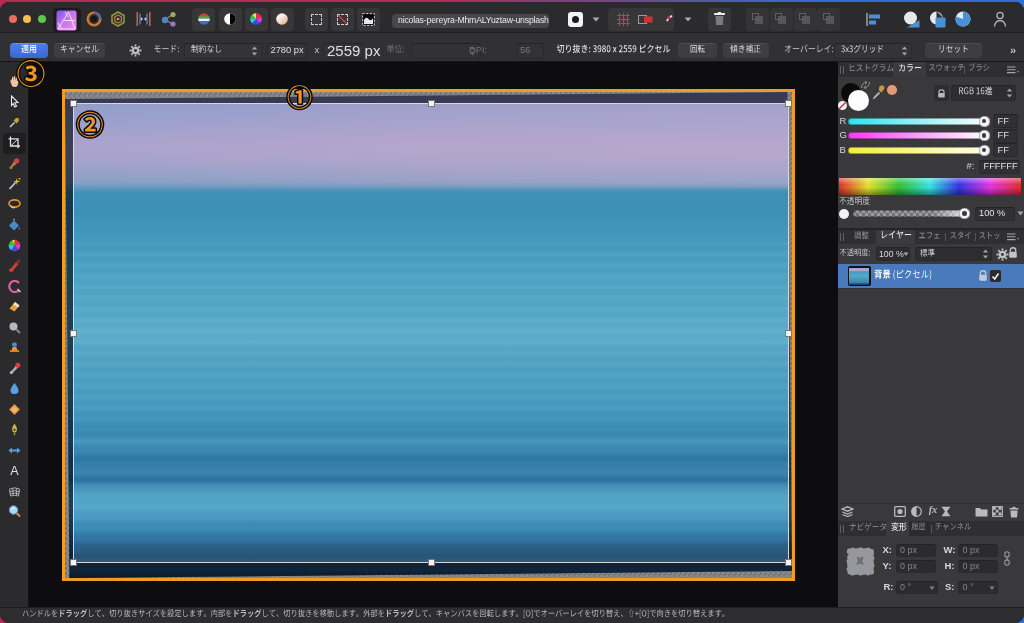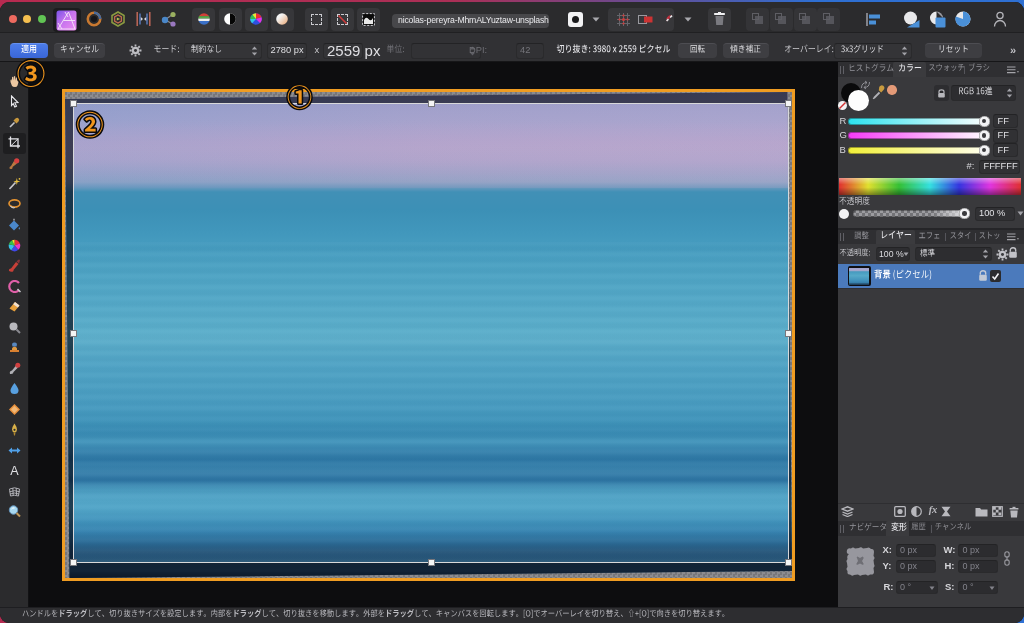--- a/index.html
+++ b/index.html
@@ -235,21 +235,21 @@
 <div style="position:absolute;left:327px;top:44.025px;font-size:15px;color:#dfdfe3;line-height:13.950000000000001px;white-space:pre">2559 px</div>
 <svg style="position:absolute;left:385.5px;top:43.7px" width="19" height="12" viewBox="0 0 18.6 12.3">
         <path d="M3.7 2.4H4.4V9.1H3.7ZM1.8 4.3V5.3H6.4V4.3ZM1.8 2.7V3.7H6.4V2.7ZM1.2 2.1H7V5.9H1.2ZM0.4 6.8H7.8V7.4H0.4ZM1.2 0.8 1.7 0.5Q2 0.8 2.2 1.2Q2.4 1.5 2.6 1.8L2 2.1Q1.9 1.9 1.7 1.5Q1.4 1.1 1.2 0.8ZM3.3 0.6 3.8 0.4Q4 0.7 4.2 1.1Q4.4 1.5 4.5 1.8L3.9 2.1Q3.8 1.8 3.7 1.4Q3.5 1 3.3 0.6ZM6.4 0.4 7 0.6Q6.8 1.1 6.5 1.6Q6.2 2 6 2.4L5.4 2.1Q5.6 1.9 5.8 1.6Q5.9 1.3 6.1 1Q6.2 0.7 6.4 0.4Z M13 0.5H13.6V2.7H13ZM10.9 2.2H15.8V2.9H10.9ZM11.5 3.7 12.1 3.6Q12.2 4.2 12.4 4.9Q12.5 5.6 12.6 6.3Q12.7 6.9 12.7 7.4L12.1 7.6Q12.1 7.1 12 6.4Q11.9 5.7 11.8 5Q11.7 4.3 11.5 3.7ZM14.5 3.5 15.2 3.6Q15.1 4.2 14.9 4.8Q14.8 5.4 14.6 6.1Q14.5 6.7 14.3 7.2Q14.1 7.8 14 8.3L13.5 8.1Q13.6 7.7 13.8 7.1Q13.9 6.5 14 5.9Q14.2 5.2 14.3 4.6Q14.4 4 14.5 3.5ZM10.7 8H16.1V8.7H10.7ZM10.4 0.4 11 0.6Q10.7 1.4 10.4 2.2Q10 3 9.6 3.7Q9.1 4.3 8.7 4.9Q8.6 4.8 8.6 4.6Q8.5 4.5 8.5 4.4Q8.4 4.2 8.3 4.2Q8.7 3.7 9.1 3.1Q9.5 2.5 9.9 1.8Q10.2 1.1 10.4 0.4ZM9.6 2.9 10.2 2.2 10.2 2.2V9.1H9.6Z M17.5 4.7Q17.3 4.7 17.1 4.5Q16.9 4.3 16.9 4Q16.9 3.7 17.1 3.5Q17.3 3.3 17.5 3.3Q17.7 3.3 17.9 3.5Q18 3.7 18 4Q18 4.3 17.9 4.5Q17.7 4.7 17.5 4.7ZM17.5 8.5Q17.3 8.5 17.1 8.3Q16.9 8.1 16.9 7.8Q16.9 7.5 17.1 7.3Q17.3 7.2 17.5 7.2Q17.7 7.2 17.9 7.3Q18 7.5 18 7.8Q18 8.1 17.9 8.3Q17.7 8.5 17.5 8.5Z" fill="#6f6f75"></path>
       </svg>
 <div class="inp" style="left:410.5px;top:43px;width:70px;height:15.5px;background:#323235"></div>
 <svg class="abs" style="left:469px;top:45.5px" width="7" height="10" viewBox="0 0 7 10">
         <path d="M0.8 3.5 L3.5 0.5 L6.2 3.5 Z M0.8 6.5 L3.5 9.5 L6.2 6.5 Z" fill="#5e5e64"></path>
       </svg>
 <div style="position:absolute;left:469px;top:43.525px;font-size:9.3px;color:#6f6f75;line-height:13.950000000000001px;white-space:pre">DPI:</div>
 <div class="inp" style="left:515.5px;top:43px;width:28px;height:15.5px;background:#323235"></div>
-<div style="position:absolute;left:520px;top:44.025px;font-size:9.3px;color:#75757b;line-height:13.950000000000001px;white-space:pre">42</div>
+<div style="position:absolute;left:520px;top:44.025px;font-size:9.3px;color:#75757b;line-height:13.950000000000001px;white-space:pre">56</div>
 <svg style="position:absolute;left:555.0px;top:43.7px" width="117" height="12" viewBox="0 0 116.7 12.3">
         <path d="M3.3 1.1H7.3V2H3.3ZM6.9 1.1H7.7Q7.7 1.1 7.7 1.2Q7.7 1.3 7.7 1.4Q7.7 1.5 7.7 1.6Q7.7 3.4 7.6 4.7Q7.6 5.9 7.5 6.7Q7.5 7.5 7.4 7.9Q7.3 8.4 7.2 8.6Q7.1 8.8 6.9 8.9Q6.7 9 6.5 9.1Q6.3 9.1 6 9.1Q5.7 9.1 5.4 9.1Q5.4 8.9 5.3 8.6Q5.2 8.3 5.1 8.1Q5.5 8.2 5.7 8.2Q6 8.2 6.2 8.2Q6.3 8.2 6.4 8.1Q6.4 8.1 6.5 8Q6.6 7.9 6.7 7.5Q6.7 7 6.8 6.3Q6.8 5.5 6.9 4.3Q6.9 3.1 6.9 1.3ZM0.2 3.3 3.7 2.5 3.8 3.3 0.3 4.2ZM1.2 0.6H1.9V6.1Q1.9 6.3 2 6.4Q2 6.5 2.2 6.5Q2.2 6.5 2.3 6.5Q2.3 6.5 2.4 6.5Q2.5 6.5 2.6 6.5Q2.7 6.5 2.7 6.5Q2.8 6.5 2.9 6.4Q2.9 6.3 3 6Q3 5.7 3 5.2Q3.1 5.3 3.3 5.4Q3.5 5.5 3.7 5.5Q3.6 6.2 3.5 6.6Q3.5 7 3.3 7.2Q3.1 7.3 2.8 7.3Q2.8 7.3 2.6 7.3Q2.5 7.3 2.4 7.3Q2.3 7.3 2.2 7.3Q2.1 7.3 2 7.3Q1.7 7.3 1.5 7.2Q1.3 7.1 1.2 6.8Q1.2 6.5 1.2 6.1ZM4.6 1.5H5.4Q5.4 2.5 5.3 3.4Q5.3 4.3 5.2 5.1Q5.1 6 4.8 6.7Q4.6 7.5 4.1 8.1Q3.7 8.7 3.1 9.2Q3 9 2.8 8.8Q2.7 8.6 2.5 8.5Q3.1 8.1 3.5 7.5Q3.9 7 4.1 6.3Q4.4 5.6 4.5 4.8Q4.6 4.1 4.6 3.2Q4.6 2.4 4.6 1.5Z M11 0.8Q11 1 10.9 1.3Q10.9 1.6 10.8 2Q10.8 2.3 10.7 2.6Q10.7 2.9 10.7 3.2Q10.8 2.8 11 2.5Q11.2 2.2 11.5 1.9Q11.8 1.6 12.1 1.4Q12.4 1.3 12.8 1.3Q13.4 1.3 13.8 1.7Q14.2 2.1 14.5 2.8Q14.7 3.6 14.7 4.6Q14.7 5.6 14.5 6.3Q14.2 7.1 13.8 7.6Q13.3 8.1 12.6 8.4Q12 8.7 11.2 8.9L10.7 8Q11.4 7.9 12 7.7Q12.5 7.5 13 7.1Q13.4 6.7 13.6 6.1Q13.9 5.5 13.9 4.6Q13.9 3.9 13.7 3.3Q13.6 2.7 13.3 2.4Q13 2.1 12.7 2.1Q12.3 2.1 11.9 2.4Q11.6 2.7 11.3 3.2Q11 3.6 10.9 4.1Q10.7 4.6 10.7 5.1Q10.7 5.3 10.7 5.6Q10.7 5.8 10.7 6.2L9.9 6.3Q9.9 6 9.9 5.6Q9.8 5.2 9.8 4.7Q9.8 4.4 9.8 4Q9.9 3.6 9.9 3.2Q9.9 2.8 10 2.4Q10 2 10.1 1.7Q10.1 1.4 10.1 1.2Q10.1 1 10.1 0.8Z M19.4 1.9H24.2V2.7H19.4ZM20.7 3.9H23.1V4.7H20.6ZM22.9 3.9H23.1L23.2 3.8L23.7 4Q23.5 5.4 23.1 6.4Q22.6 7.4 22 8.1Q21.4 8.7 20.6 9.2Q20.6 9 20.4 8.8Q20.3 8.6 20.2 8.4Q20.9 8.1 21.4 7.5Q22 6.9 22.4 6Q22.8 5.2 22.9 4ZM21 4.6Q21.3 5.5 21.7 6.2Q22.2 7 22.8 7.6Q23.5 8.1 24.3 8.4Q24.2 8.5 24.1 8.6Q24 8.8 23.9 8.9Q23.9 9.1 23.8 9.2Q22.9 8.8 22.3 8.2Q21.6 7.6 21.2 6.7Q20.7 5.8 20.4 4.7ZM16.6 5.3Q16.9 5.2 17.4 5.1Q17.9 4.9 18.4 4.8Q18.9 4.6 19.4 4.4L19.5 5.2Q18.8 5.5 18.1 5.8Q17.4 6 16.8 6.3ZM16.7 2.2H19.3V3H16.7ZM17.7 0.3H18.5V8.1Q18.5 8.5 18.4 8.7Q18.4 8.9 18.2 9Q18 9.1 17.7 9.1Q17.4 9.1 17 9.1Q17 9 16.9 8.7Q16.9 8.5 16.8 8.3Q17.1 8.3 17.3 8.3Q17.5 8.3 17.6 8.3Q17.7 8.3 17.7 8.3Q17.7 8.2 17.7 8.1ZM20.5 0.3H21.2Q21.2 1.3 21.2 2.3Q21.2 3.3 21.1 4.3Q21 5.2 20.8 6.1Q20.5 7 20.2 7.8Q19.8 8.5 19.2 9.1Q19.1 9 18.9 8.8Q18.8 8.6 18.6 8.5Q19.2 8 19.5 7.3Q19.9 6.6 20.1 5.7Q20.3 4.9 20.4 4Q20.4 3.1 20.5 2.2Q20.5 1.3 20.5 0.3Z M25.9 1.7Q26.8 1.8 27.6 1.9Q28.3 1.9 29 1.8Q29.5 1.8 30 1.6Q30.5 1.5 31 1.4L31.1 2.2Q30.7 2.4 30.2 2.5Q29.6 2.6 29.1 2.6Q28.5 2.7 27.7 2.7Q26.9 2.7 26 2.6ZM25.8 3.7Q26.5 3.8 27.2 3.8Q27.8 3.8 28.4 3.8Q29 3.8 29.5 3.7Q30.1 3.6 30.6 3.5Q31.1 3.4 31.4 3.3L31.6 4.1Q31.2 4.3 30.8 4.4Q30.3 4.5 29.8 4.5Q29.3 4.6 28.6 4.6Q28 4.7 27.3 4.6Q26.5 4.6 25.8 4.6ZM28.5 1.8Q28.5 1.5 28.4 1.3Q28.3 1.1 28.3 0.8L29.1 0.7Q29.2 1.1 29.3 1.6Q29.4 2 29.5 2.4Q29.6 2.8 29.7 3.1Q29.8 3.5 29.9 3.9Q30.1 4.3 30.3 4.7Q30.5 5.2 30.7 5.5Q30.7 5.6 30.8 5.7Q30.9 5.8 31 5.9L30.6 6.7Q30.4 6.6 30 6.5Q29.7 6.5 29.4 6.4Q29 6.4 28.7 6.4L28.8 5.6Q29.1 5.7 29.4 5.7Q29.8 5.7 29.9 5.8Q29.6 5.1 29.4 4.5Q29.1 3.9 28.9 3.3Q28.9 3 28.8 2.7Q28.7 2.5 28.6 2.2Q28.6 2 28.5 1.8ZM27.1 5.8Q27 6 26.9 6.3Q26.8 6.5 26.8 6.9Q26.8 7.4 27.2 7.7Q27.7 8 28.6 8Q29.1 8 29.6 7.9Q30.1 7.9 30.5 7.8L30.5 8.7Q30.1 8.8 29.6 8.8Q29.1 8.9 28.6 8.9Q27.8 8.9 27.2 8.7Q26.6 8.5 26.3 8.1Q26 7.7 26 7Q26 6.6 26.1 6.3Q26.2 5.9 26.3 5.6Z M33.9 4.8Q33.6 4.8 33.5 4.5Q33.3 4.3 33.3 4Q33.3 3.6 33.5 3.4Q33.6 3.2 33.9 3.2Q34.2 3.2 34.3 3.4Q34.5 3.6 34.5 4Q34.5 4.3 34.3 4.5Q34.2 4.8 33.9 4.8ZM33.9 8.5Q33.6 8.5 33.5 8.3Q33.3 8 33.3 7.7Q33.3 7.4 33.5 7.2Q33.6 6.9 33.9 6.9Q34.2 6.9 34.3 7.2Q34.5 7.4 34.5 7.7Q34.5 8 34.3 8.3Q34.2 8.5 33.9 8.5Z M39.1 8.5Q38.7 8.5 38.3 8.4Q37.9 8.2 37.7 8Q37.4 7.8 37.2 7.5L37.6 6.8Q37.9 7.1 38.3 7.4Q38.6 7.6 39.1 7.6Q39.4 7.6 39.7 7.4Q39.9 7.3 40.1 7Q40.2 6.8 40.2 6.4Q40.2 6 40 5.8Q39.9 5.5 39.5 5.3Q39.1 5.2 38.4 5.2V4.3Q39 4.3 39.4 4.2Q39.7 4 39.8 3.7Q40 3.5 40 3.1Q40 2.7 39.8 2.4Q39.5 2.1 39.1 2.1Q38.7 2.1 38.4 2.3Q38.1 2.5 37.9 2.8L37.4 2.1Q37.7 1.7 38.2 1.5Q38.6 1.2 39.1 1.2Q39.7 1.2 40.1 1.4Q40.5 1.7 40.7 2.1Q41 2.5 41 3Q41 3.6 40.7 4.1Q40.4 4.5 39.9 4.7V4.7Q40.3 4.8 40.5 5.1Q40.8 5.3 41 5.7Q41.2 6 41.2 6.5Q41.2 7.1 40.9 7.6Q40.6 8 40.1 8.2Q39.7 8.5 39.1 8.5Z M43.6 8.5Q43.1 8.5 42.7 8.3Q42.3 8.1 42.1 7.7L42.6 7.1Q42.8 7.3 43 7.4Q43.3 7.6 43.6 7.6Q43.8 7.6 44.1 7.4Q44.4 7.3 44.5 6.9Q44.7 6.6 44.9 6Q45 5.5 45 4.6Q45 3.7 44.8 3.2Q44.7 2.6 44.4 2.3Q44.1 2.1 43.8 2.1Q43.5 2.1 43.3 2.3Q43.1 2.4 43 2.8Q42.8 3.1 42.8 3.5Q42.8 4 42.9 4.3Q43.1 4.6 43.3 4.8Q43.5 4.9 43.8 4.9Q44.1 4.9 44.4 4.7Q44.7 4.5 45 4L45 4.9Q44.8 5.1 44.6 5.3Q44.4 5.5 44.1 5.6Q43.9 5.7 43.6 5.7Q43.1 5.7 42.8 5.5Q42.4 5.2 42.2 4.8Q42 4.3 42 3.5Q42 2.8 42.2 2.3Q42.4 1.8 42.9 1.5Q43.3 1.2 43.8 1.2Q44.2 1.2 44.6 1.4Q44.9 1.6 45.2 2.1Q45.5 2.5 45.7 3.1Q45.8 3.8 45.8 4.6Q45.8 5.7 45.7 6.4Q45.5 7.1 45.2 7.6Q44.8 8 44.4 8.3Q44 8.5 43.6 8.5Z M48.6 8.5Q48 8.5 47.6 8.2Q47.2 8 46.9 7.6Q46.6 7.2 46.6 6.6Q46.6 6.2 46.8 5.8Q46.9 5.4 47.2 5.2Q47.4 4.9 47.7 4.7V4.7Q47.4 4.4 47.1 4Q46.9 3.6 46.9 3.1Q46.9 2.5 47.1 2.1Q47.4 1.7 47.7 1.5Q48.1 1.3 48.6 1.3Q49.2 1.3 49.5 1.5Q49.9 1.7 50.1 2.1Q50.3 2.6 50.3 3.1Q50.3 3.5 50.2 3.8Q50.1 4.1 49.9 4.3Q49.7 4.6 49.5 4.8V4.8Q49.8 5 50 5.2Q50.3 5.5 50.4 5.8Q50.6 6.2 50.6 6.7Q50.6 7.2 50.3 7.6Q50.1 8 49.6 8.2Q49.2 8.5 48.6 8.5ZM49 4.5Q49.3 4.2 49.4 3.9Q49.5 3.5 49.5 3.2Q49.5 2.8 49.4 2.6Q49.3 2.3 49.1 2.2Q48.9 2 48.6 2Q48.2 2 48 2.3Q47.8 2.6 47.8 3.1Q47.8 3.4 47.9 3.7Q48.1 4 48.4 4.1Q48.7 4.3 49 4.5ZM48.6 7.7Q48.9 7.7 49.2 7.6Q49.4 7.4 49.5 7.2Q49.7 6.9 49.7 6.6Q49.7 6.3 49.5 6.1Q49.4 5.8 49.2 5.7Q49 5.5 48.8 5.3Q48.5 5.2 48.2 5.1Q47.9 5.3 47.7 5.7Q47.5 6.1 47.5 6.5Q47.5 6.9 47.6 7.1Q47.8 7.4 48 7.5Q48.3 7.7 48.6 7.7Z M53.3 8.5Q52.7 8.5 52.2 8.1Q51.8 7.7 51.6 6.9Q51.3 6 51.3 4.8Q51.3 3.6 51.6 2.8Q51.8 2 52.2 1.6Q52.7 1.2 53.3 1.2Q53.8 1.2 54.3 1.6Q54.7 2 55 2.8Q55.2 3.6 55.2 4.8Q55.2 6 55 6.9Q54.7 7.7 54.3 8.1Q53.8 8.5 53.3 8.5ZM53.3 7.6Q53.6 7.6 53.8 7.3Q54 7.1 54.2 6.5Q54.3 5.8 54.3 4.8Q54.3 3.8 54.2 3.2Q54 2.6 53.8 2.4Q53.6 2.1 53.3 2.1Q53 2.1 52.7 2.4Q52.5 2.6 52.3 3.2Q52.2 3.8 52.2 4.8Q52.2 5.8 52.3 6.5Q52.5 7.1 52.7 7.3Q53 7.6 53.3 7.6Z M57.5 8.4 59 5.6 57.6 3.1H58.7L59.2 4.2Q59.3 4.4 59.4 4.6Q59.5 4.8 59.6 5.1H59.7Q59.7 4.8 59.8 4.6Q59.9 4.4 60 4.2L60.5 3.1H61.5L60.1 5.8L61.6 8.4H60.6L60 7.3Q59.9 7 59.8 6.8Q59.6 6.5 59.5 6.3H59.5Q59.4 6.5 59.3 6.8Q59.2 7 59.1 7.3L58.5 8.4Z M63.9 8.4V7.7Q64.8 6.8 65.4 6Q66 5.3 66.3 4.6Q66.6 4 66.6 3.4Q66.6 3 66.5 2.7Q66.4 2.4 66.1 2.3Q65.9 2.1 65.6 2.1Q65.2 2.1 64.9 2.3Q64.6 2.6 64.4 2.9L63.9 2.3Q64.3 1.8 64.7 1.5Q65.1 1.2 65.7 1.2Q66.3 1.2 66.7 1.5Q67.1 1.8 67.3 2.2Q67.5 2.7 67.5 3.3Q67.5 4 67.2 4.7Q66.9 5.4 66.4 6.1Q65.9 6.8 65.3 7.5Q65.5 7.5 65.8 7.4Q66.1 7.4 66.3 7.4H67.8V8.4Z M70.4 8.5Q69.9 8.5 69.6 8.4Q69.2 8.2 68.9 8Q68.6 7.8 68.4 7.5L68.9 6.8Q69.1 7 69.3 7.2Q69.5 7.4 69.7 7.5Q70 7.6 70.3 7.6Q70.6 7.6 70.9 7.4Q71.2 7.2 71.3 6.9Q71.5 6.6 71.5 6.1Q71.5 5.4 71.2 5Q70.8 4.6 70.3 4.6Q70 4.6 69.8 4.7Q69.6 4.8 69.4 5L68.9 4.7L69.1 1.4H72.1V2.3H69.9L69.8 4.1Q70 4 70.2 3.9Q70.4 3.8 70.6 3.8Q71.1 3.8 71.5 4.1Q71.9 4.3 72.2 4.8Q72.4 5.3 72.4 6.1Q72.4 6.8 72.1 7.4Q71.9 7.9 71.4 8.2Q70.9 8.5 70.4 8.5Z M75.1 8.5Q74.6 8.5 74.2 8.4Q73.9 8.2 73.6 8Q73.3 7.8 73.1 7.5L73.5 6.8Q73.7 7 73.9 7.2Q74.1 7.4 74.4 7.5Q74.6 7.6 74.9 7.6Q75.3 7.6 75.6 7.4Q75.8 7.2 76 6.9Q76.1 6.6 76.1 6.1Q76.1 5.4 75.8 5Q75.5 4.6 75 4.6Q74.7 4.6 74.5 4.7Q74.3 4.8 74 5L73.6 4.7L73.7 1.4H76.8V2.3H74.6L74.4 4.1Q74.6 4 74.8 3.9Q75 3.8 75.3 3.8Q75.8 3.8 76.2 4.1Q76.6 4.3 76.8 4.8Q77.1 5.3 77.1 6.1Q77.1 6.8 76.8 7.4Q76.5 7.9 76 8.2Q75.6 8.5 75.1 8.5Z M79.5 8.5Q79 8.5 78.6 8.3Q78.2 8.1 78 7.7L78.5 7.1Q78.7 7.3 78.9 7.4Q79.2 7.6 79.5 7.6Q79.8 7.6 80 7.4Q80.3 7.3 80.5 6.9Q80.7 6.6 80.8 6Q80.9 5.5 80.9 4.6Q80.9 3.7 80.7 3.2Q80.6 2.6 80.3 2.3Q80 2.1 79.7 2.1Q79.4 2.1 79.2 2.3Q79 2.4 78.9 2.8Q78.7 3.1 78.7 3.5Q78.7 4 78.9 4.3Q79 4.6 79.2 4.8Q79.4 4.9 79.7 4.9Q80 4.9 80.3 4.7Q80.6 4.5 80.9 4L80.9 4.9Q80.8 5.1 80.5 5.3Q80.3 5.5 80 5.6Q79.8 5.7 79.6 5.7Q79.1 5.7 78.7 5.5Q78.3 5.2 78.1 4.8Q77.9 4.3 77.9 3.5Q77.9 2.8 78.1 2.3Q78.4 1.8 78.8 1.5Q79.2 1.2 79.7 1.2Q80.1 1.2 80.5 1.4Q80.9 1.6 81.1 2.1Q81.4 2.5 81.6 3.1Q81.8 3.8 81.8 4.6Q81.8 5.7 81.6 6.4Q81.4 7.1 81.1 7.6Q80.7 8 80.3 8.3Q79.9 8.5 79.5 8.5Z M90.3 1.7Q90.3 1.9 90.4 2.1Q90.6 2.3 90.8 2.3Q91 2.3 91.1 2.1Q91.3 1.9 91.3 1.7Q91.3 1.4 91.1 1.3Q91 1.1 90.8 1.1Q90.6 1.1 90.4 1.3Q90.3 1.4 90.3 1.7ZM89.8 1.7Q89.8 1.4 90 1.1Q90.1 0.9 90.3 0.7Q90.5 0.6 90.8 0.6Q91 0.6 91.3 0.7Q91.5 0.9 91.6 1.1Q91.7 1.4 91.7 1.7Q91.7 2 91.6 2.2Q91.5 2.5 91.3 2.6Q91 2.8 90.8 2.8Q90.5 2.8 90.3 2.6Q90.1 2.5 90 2.2Q89.8 2 89.8 1.7ZM86.4 1.2Q86.4 1.4 86.4 1.6Q86.3 1.8 86.3 2Q86.3 2.2 86.3 2.5Q86.3 2.9 86.3 3.4Q86.3 3.9 86.3 4.4Q86.3 5 86.3 5.5Q86.3 6 86.3 6.4Q86.3 6.8 86.3 6.9Q86.3 7.3 86.5 7.4Q86.6 7.5 86.9 7.6Q87.1 7.6 87.4 7.7Q87.6 7.7 87.9 7.7Q88.2 7.7 88.6 7.7Q89 7.6 89.4 7.6Q89.8 7.6 90.1 7.5Q90.5 7.4 90.7 7.4V8.5Q90.4 8.5 89.9 8.6Q89.4 8.6 88.9 8.6Q88.3 8.6 87.9 8.6Q87.5 8.6 87.1 8.6Q86.8 8.6 86.5 8.6Q86 8.4 85.8 8.1Q85.5 7.8 85.5 7.2Q85.5 7 85.5 6.5Q85.5 6.1 85.5 5.6Q85.5 5 85.5 4.5Q85.5 3.9 85.5 3.4Q85.5 2.9 85.5 2.5Q85.5 2.2 85.5 2Q85.5 1.9 85.5 1.8Q85.5 1.6 85.5 1.4Q85.5 1.3 85.4 1.2ZM86 4.1Q86.3 4 86.8 3.9Q87.2 3.8 87.7 3.6Q88.1 3.4 88.6 3.3Q89 3.1 89.3 2.9Q89.5 2.8 89.7 2.7Q89.9 2.6 90.1 2.4L90.5 3.4Q90.3 3.5 90 3.6Q89.8 3.7 89.6 3.8Q89.3 4 88.8 4.2Q88.3 4.3 87.8 4.5Q87.3 4.7 86.8 4.8Q86.4 5 86 5.1Z M99.4 2.4Q99.4 2.5 99.3 2.7Q99.2 2.9 99.2 3Q99.1 3.5 98.9 4Q98.7 4.6 98.4 5.1Q98.1 5.7 97.7 6.2Q97.2 7 96.4 7.7Q95.6 8.4 94.5 8.9L93.7 8.1Q94.5 7.8 95.1 7.4Q95.7 7.1 96.2 6.6Q96.6 6.2 97 5.7Q97.3 5.3 97.6 4.8Q97.8 4.3 98 3.8Q98.2 3.3 98.2 2.9H95.3L95.6 2.1Q95.7 2.1 96 2.1Q96.3 2.1 96.6 2.1Q96.9 2.1 97.2 2.1Q97.6 2.1 97.8 2.1Q98.1 2.1 98.1 2.1Q98.3 2.1 98.5 2Q98.6 2 98.7 2ZM96.7 1Q96.6 1.2 96.5 1.4Q96.4 1.7 96.3 1.8Q96 2.4 95.6 3Q95.3 3.6 94.7 4.2Q94.2 4.7 93.6 5.2L92.9 4.6Q93.4 4.2 93.8 3.8Q94.3 3.4 94.6 3Q94.9 2.6 95.1 2.2Q95.3 1.8 95.5 1.5Q95.5 1.3 95.6 1.1Q95.7 0.8 95.8 0.6Z M102.8 7.1Q102.8 6.9 102.8 6.5Q102.8 6.1 102.8 5.6Q102.8 5.1 102.8 4.6Q102.8 4.1 102.8 3.6Q102.8 3 102.8 2.6Q102.8 2.2 102.8 1.9Q102.8 1.8 102.8 1.6Q102.8 1.4 102.8 1.3Q102.7 1.1 102.7 0.9H103.7Q103.7 1.2 103.6 1.4Q103.6 1.7 103.6 1.9Q103.6 2.2 103.6 2.6Q103.6 3 103.6 3.4Q103.6 3.9 103.6 4.4Q103.6 4.9 103.6 5.4Q103.6 5.8 103.6 6.2Q103.6 6.6 103.6 6.9Q103.6 7.2 103.7 7.4Q103.8 7.5 104 7.6Q104.3 7.7 104.7 7.7Q105.2 7.7 105.6 7.7Q106.1 7.6 106.5 7.6Q106.9 7.5 107.3 7.4L107.3 8.4Q106.9 8.5 106.5 8.5Q106.1 8.6 105.6 8.6Q105.2 8.6 104.7 8.6Q104.1 8.6 103.7 8.5Q103.3 8.4 103.1 8.3Q102.9 8.1 102.8 7.8Q102.8 7.5 102.8 7.1ZM107.7 2.9Q107.6 3 107.6 3.1Q107.5 3.2 107.5 3.3Q107.3 3.6 107.1 4Q106.9 4.4 106.7 4.7Q106.5 5.1 106.3 5.5Q106 5.8 105.8 6.1L105.1 5.6Q105.4 5.3 105.6 4.9Q105.9 4.5 106.1 4.2Q106.3 3.8 106.5 3.5Q106.4 3.5 106.1 3.6Q105.8 3.7 105.4 3.8Q105 3.9 104.5 4Q104 4.1 103.4 4.2Q102.9 4.3 102.4 4.5Q101.9 4.6 101.6 4.7Q101.2 4.8 101 4.8L100.8 3.8Q101 3.8 101.4 3.7Q101.8 3.6 102.3 3.5Q102.8 3.4 103.3 3.3Q103.8 3.2 104.4 3.1Q104.9 3 105.3 2.8Q105.8 2.7 106.1 2.7Q106.4 2.6 106.6 2.5Q106.7 2.5 106.9 2.5Q107 2.4 107.1 2.4Z M112.7 8.2Q112.8 8 112.8 7.9Q112.8 7.7 112.8 7.5Q112.8 7.5 112.8 7.1Q112.8 6.8 112.8 6.4Q112.8 5.9 112.8 5.4Q112.8 4.8 112.8 4.3Q112.8 3.7 112.8 3.3Q112.8 2.8 112.8 2.4Q112.8 2.1 112.8 1.9Q112.8 1.6 112.8 1.4Q112.7 1.2 112.7 1.2H113.7Q113.7 1.2 113.7 1.4Q113.7 1.6 113.7 1.9Q113.7 2.1 113.7 2.4Q113.7 2.7 113.7 3.2Q113.7 3.6 113.7 4.1Q113.7 4.7 113.7 5.2Q113.7 5.7 113.7 6.1Q113.7 6.5 113.7 6.8Q113.7 7.1 113.7 7.2Q114 7 114.4 6.7Q114.8 6.4 115.2 5.9Q115.6 5.5 115.9 5L116.4 5.8Q116 6.4 115.6 6.8Q115.1 7.3 114.6 7.8Q114.1 8.2 113.6 8.4Q113.5 8.5 113.4 8.6Q113.3 8.6 113.3 8.7ZM109 8.1Q109.5 7.6 109.9 7Q110.2 6.4 110.4 5.8Q110.5 5.4 110.5 5Q110.6 4.5 110.6 4Q110.6 3.4 110.6 2.9Q110.6 2.4 110.6 2Q110.6 1.7 110.6 1.5Q110.6 1.4 110.6 1.2H111.5Q111.5 1.2 111.5 1.4Q111.5 1.5 111.5 1.6Q111.5 1.8 111.5 2Q111.5 2.4 111.5 2.9Q111.4 3.5 111.4 4Q111.4 4.6 111.3 5.1Q111.3 5.7 111.2 6Q111 6.8 110.7 7.5Q110.3 8.2 109.8 8.7Z" fill="#e6e6ea"></path>
       </svg>
 <div class="btn" style="left:678px;top:43px;width:39px;height:15px"></div>
 <svg style="position:absolute;left:689.8px;top:44.0px" width="15" height="12" viewBox="0 0 15.5 11.7">
         <path d="M2.9 3.4V5.5H4.8V3.4ZM2.3 2.8H5.4V6.1H2.3ZM0.6 0.7H7.1V8.6H6.5V1.4H1.2V8.6H0.6ZM1 7.5H6.8V8.1H1Z M11.9 1.1H14.9V1.7H11.9ZM11.5 3.7H15.2V4.3H11.5ZM12.6 4 13.3 4.1Q13.2 4.6 13.1 5.1Q13 5.6 12.9 6.1Q12.8 6.7 12.7 7.1Q12.5 7.6 12.4 7.9L11.9 7.8Q12 7.4 12.1 7Q12.2 6.5 12.3 6Q12.4 5.4 12.5 4.9Q12.6 4.4 12.6 4ZM11.3 7.7Q11.7 7.7 12.3 7.6Q12.9 7.6 13.5 7.5Q14.1 7.5 14.8 7.4L14.8 8Q14.2 8.1 13.6 8.1Q13 8.2 12.4 8.3Q11.9 8.3 11.4 8.4ZM13.7 5.8 14.2 5.6Q14.5 6 14.7 6.5Q14.9 7 15 7.5Q15.1 8 15.2 8.4L14.7 8.6Q14.6 8.2 14.5 7.7Q14.3 7.3 14.1 6.7Q14 6.2 13.7 5.8ZM8.2 1.3H11.5V1.9H8.2ZM8 6.5H11.6V7.1H8ZM9.6 0.4H10.1V2.8H9.6ZM9.6 2.8H10.1V5.5H10.1V8.6H9.6V5.5H9.6ZM8.8 4.4V5.2H10.9V4.4ZM8.8 3.1V3.9H10.9V3.1ZM8.3 2.6H11.4V5.7H8.3Z" fill="#e3e3e6"></path>
       </svg>
 <div class="btn" style="left:722.5px;top:43px;width:46px;height:15px"></div>
 <svg style="position:absolute;left:730.0px;top:44.0px" width="31" height="12" viewBox="0 0 31.0 11.7">
         <path d="M3.6 2.5 4 2.9Q3.7 3.3 3.4 3.7Q3 4 2.7 4.3L2.4 3.9Q2.6 3.8 2.8 3.5Q3 3.3 3.3 3Q3.5 2.7 3.6 2.5ZM2.3 1.3H2.8V6.3Q2.8 6.5 2.8 6.6Q2.8 6.6 3 6.6Q3 6.6 3.1 6.6Q3.2 6.6 3.2 6.6Q3.3 6.6 3.4 6.6Q3.4 6.6 3.5 6.5Q3.5 6.4 3.5 6.2Q3.5 5.9 3.6 5.3Q3.6 5.4 3.8 5.5Q3.9 5.6 4 5.6Q4 6.2 3.9 6.6Q3.9 6.9 3.8 7.1Q3.6 7.2 3.4 7.2Q3.4 7.2 3.3 7.2Q3.1 7.2 3 7.2Q2.9 7.2 2.9 7.2Q2.6 7.2 2.5 7.1Q2.4 7.1 2.3 6.9Q2.3 6.7 2.3 6.3ZM1.7 0.4 2.2 0.6Q2 1.4 1.7 2.1Q1.4 2.9 1.1 3.6Q0.8 4.2 0.4 4.8Q0.4 4.7 0.3 4.5Q0.3 4.4 0.2 4.3Q0.2 4.2 0.1 4.1Q0.4 3.6 0.7 3Q1 2.4 1.3 1.8Q1.5 1.1 1.7 0.4ZM1.1 2.6 1.7 2 1.7 2V8.7H1.1ZM3.7 0.8H7.4V1.4H3.7ZM4.6 4.1V5H6.6V4.1ZM4.6 5.5V6.4H6.6V5.5ZM4.6 2.7V3.5H6.6V2.7ZM4.1 2.1H7.2V6.9H4.1ZM5.4 1.1 6 1.2Q5.9 1.5 5.7 1.9Q5.6 2.3 5.5 2.6L5 2.4Q5.1 2.2 5.2 1.8Q5.3 1.4 5.4 1.1ZM4.7 7.1 5.3 7.4Q5.1 7.7 4.8 7.9Q4.5 8.1 4.2 8.3Q3.9 8.5 3.6 8.7Q3.5 8.6 3.4 8.4Q3.3 8.3 3.2 8.2Q3.5 8.1 3.8 7.9Q4.1 7.7 4.3 7.5Q4.6 7.3 4.7 7.1ZM5.9 7.5 6.3 7.1Q6.5 7.3 6.8 7.5Q7 7.7 7.2 7.9Q7.4 8.1 7.6 8.3L7.1 8.7Q7 8.5 6.8 8.3Q6.6 8.1 6.3 7.9Q6.1 7.6 5.9 7.5Z M9.1 1.8Q9.9 1.9 10.7 1.9Q11.4 1.9 12 1.8Q12.5 1.8 13 1.7Q13.4 1.6 13.8 1.4L13.9 2.1Q13.5 2.2 13.1 2.3Q12.6 2.4 12.1 2.4Q11.6 2.5 10.8 2.5Q10 2.5 9.2 2.4ZM9 3.6Q9.6 3.7 10.3 3.7Q10.9 3.7 11.5 3.7Q12.1 3.7 12.5 3.6Q13.1 3.5 13.5 3.4Q14 3.3 14.3 3.2L14.4 3.9Q14.1 4 13.6 4.1Q13.2 4.2 12.7 4.2Q12.3 4.3 11.6 4.3Q11 4.4 10.4 4.3Q9.7 4.3 9 4.3ZM11.6 1.6Q11.6 1.4 11.5 1.2Q11.5 1 11.4 0.8L12.1 0.7Q12.1 1.1 12.2 1.5Q12.3 1.9 12.4 2.3Q12.5 2.7 12.6 3Q12.7 3.4 12.8 3.8Q13 4.2 13.2 4.6Q13.3 5 13.5 5.3Q13.6 5.4 13.7 5.5Q13.7 5.6 13.8 5.7L13.5 6.2Q13.3 6.2 13 6.1Q12.7 6.1 12.4 6Q12.1 6 11.8 6L11.9 5.4Q12.2 5.4 12.5 5.5Q12.8 5.5 13 5.6Q12.7 5 12.5 4.3Q12.2 3.7 12 3.2Q11.9 2.9 11.9 2.6Q11.8 2.3 11.7 2.1Q11.7 1.9 11.6 1.6ZM10.1 5.5Q10 5.8 9.9 6Q9.8 6.3 9.8 6.6Q9.8 7.1 10.2 7.4Q10.7 7.7 11.6 7.7Q12.1 7.7 12.5 7.6Q13 7.6 13.4 7.5L13.4 8.2Q13 8.3 12.5 8.3Q12.1 8.4 11.6 8.4Q10.8 8.4 10.3 8.2Q9.8 8 9.5 7.6Q9.2 7.3 9.2 6.7Q9.2 6.3 9.3 6Q9.4 5.7 9.5 5.4Z M22.2 3.1H22.7V7.9Q22.7 8.2 22.7 8.3Q22.6 8.5 22.5 8.5Q22.3 8.6 22.1 8.6Q21.9 8.7 21.6 8.7Q21.6 8.5 21.6 8.4Q21.5 8.2 21.4 8.1Q21.7 8.1 21.8 8.1Q22 8.1 22.1 8.1Q22.1 8.1 22.1 8Q22.2 8 22.2 7.9ZM21.3 0.8 21.6 0.4Q21.9 0.6 22.3 0.8Q22.6 1 22.8 1.2L22.4 1.7Q22.3 1.5 21.9 1.2Q21.6 1 21.3 0.8ZM18.8 3.1H22.3V3.7H19.3V8.6H18.8ZM19.1 4.7H22.4V5.2H19.1ZM19.1 6.2H22.3V6.8H19.1ZM18.5 1.7H22.9V2.3H18.5ZM20.5 0.4H21V8.6H20.5ZM16.9 4.8 17.4 4V8.6H16.9ZM15.9 2.1H18V2.7H15.9ZM16.9 0.4H17.4V2.4H16.9ZM17.4 4.1Q17.5 4.2 17.6 4.4Q17.8 4.6 18 4.9Q18.2 5.1 18.3 5.4Q18.5 5.6 18.5 5.7L18.2 6.1Q18.1 6 18 5.7Q17.8 5.5 17.7 5.2Q17.5 5 17.3 4.7Q17.2 4.5 17.1 4.4ZM17.9 2.1H18L18.1 2L18.4 2.3Q18.1 3.1 17.8 3.9Q17.4 4.6 16.9 5.3Q16.5 5.9 16 6.4Q16 6.3 15.9 6.2Q15.9 6.1 15.8 6Q15.8 5.9 15.7 5.8Q16.1 5.4 16.6 4.8Q17 4.3 17.3 3.6Q17.7 2.9 17.9 2.2ZM18.3 3.7 18.7 4Q18.5 4.3 18.3 4.6Q18.2 4.9 18 5.1L17.7 4.9Q17.9 4.6 18 4.3Q18.2 4 18.3 3.7Z M23.9 1H30.3V1.7H23.9ZM27.3 4.1H30V4.7H27.3ZM23.6 7.6H30.6V8.2H23.6ZM27 1.3H27.6V7.9H27ZM24.7 3.3H25.3V7.9H24.7Z" fill="#e3e3e6"></path>

